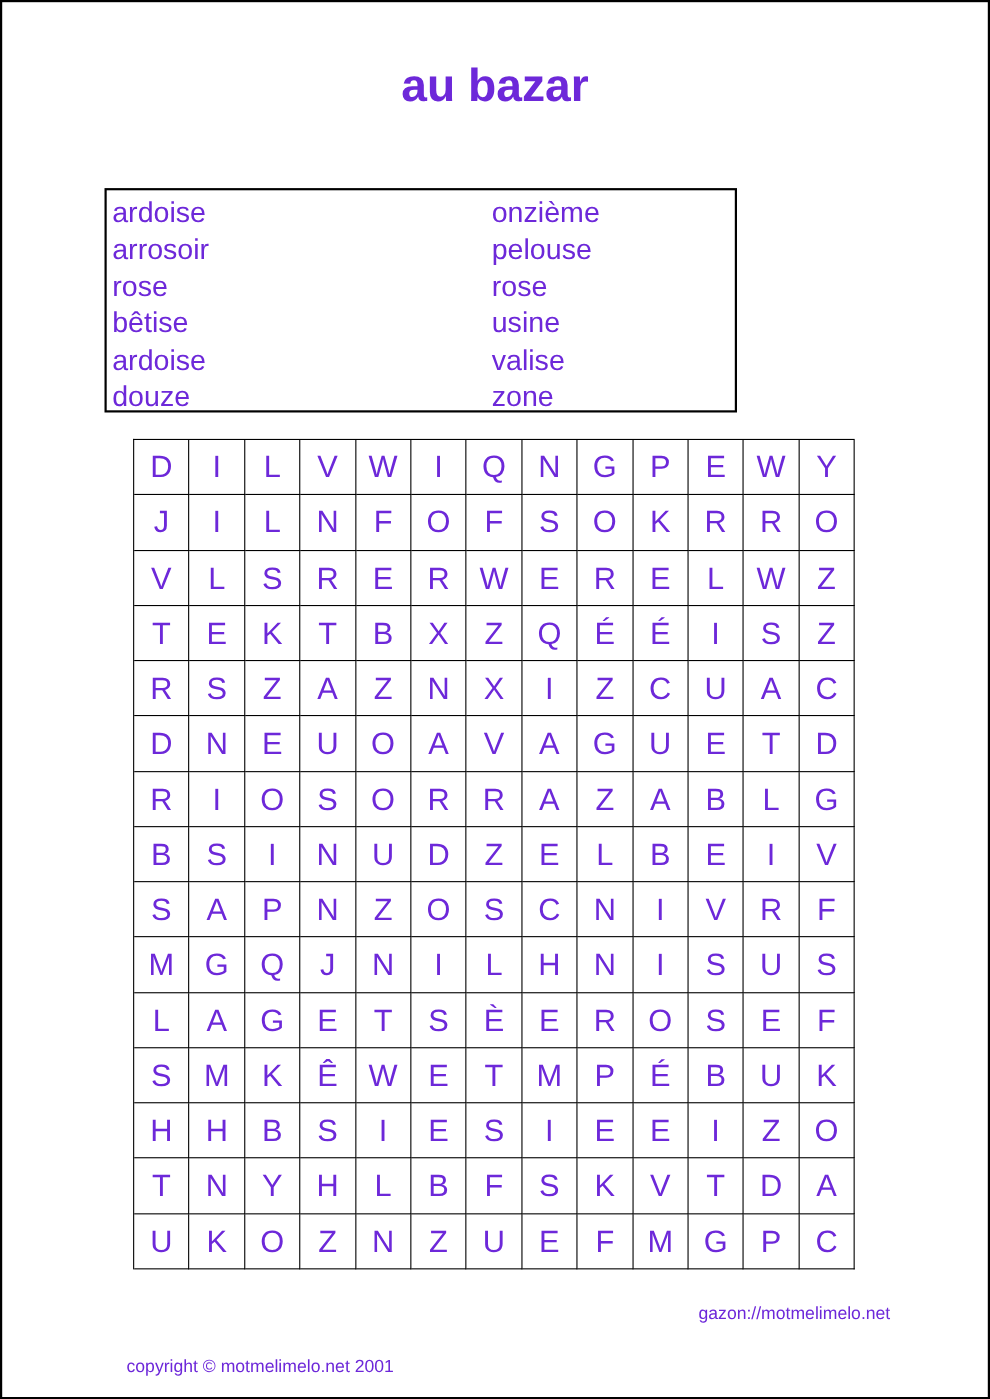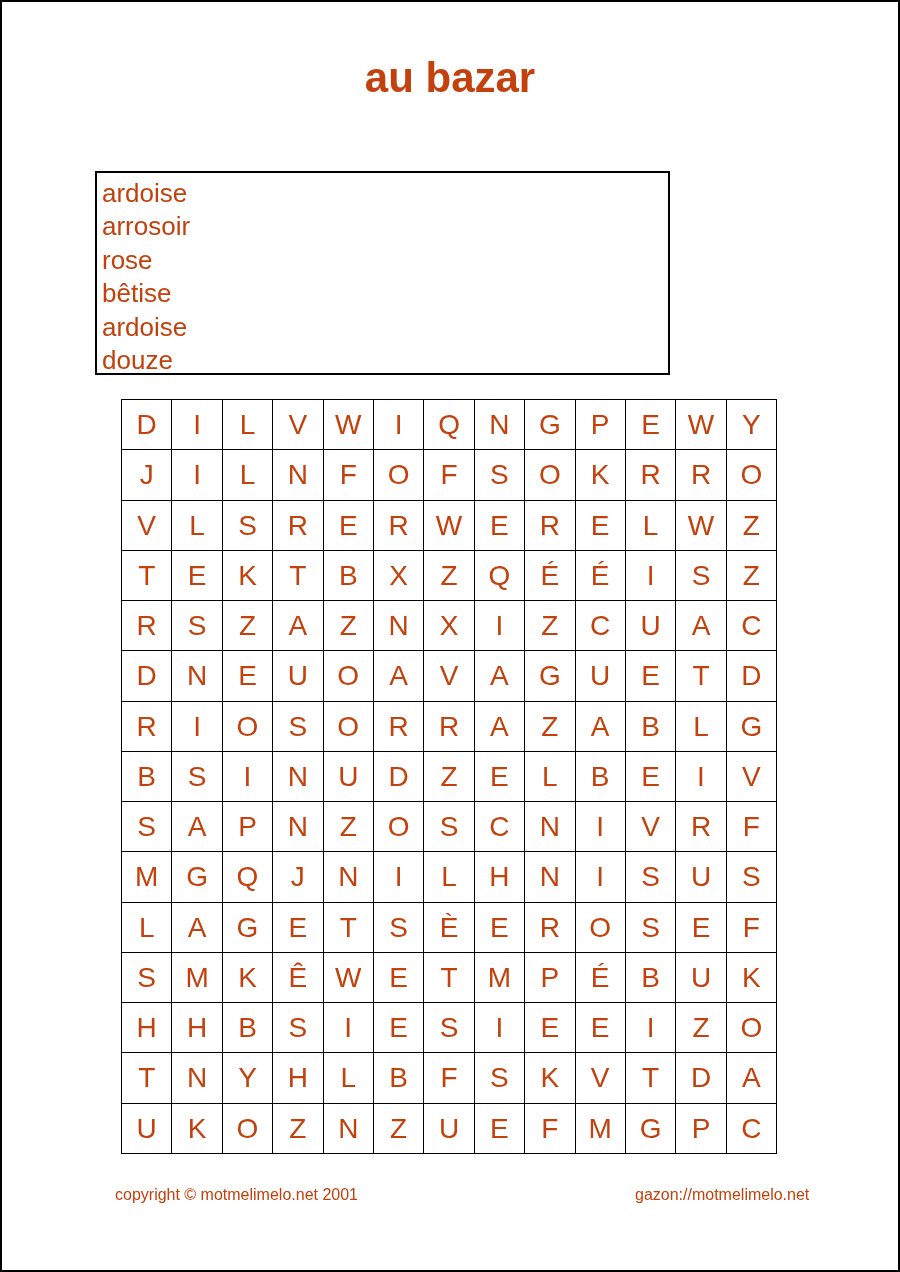--- a/index.html
+++ b/index.html
@@ -5,21 +5,21 @@
   html, body { margin: 0; padding: 0; background: #808080; }
   .page {
     position: relative;
     width: 900px;
     height: 1272px;
     margin: 0 auto;
     background: #ffffff;
     border: 2px solid #000000;
     box-sizing: border-box;
     font-family: "Liberation Sans", sans-serif;
-    color: #c2410c;
+    color: #6d28d9;
     overflow: hidden;
     padding-left: 29px;
   }
   .title {
     position: absolute;
     top: 52px;
     left: 0;
     width: 100%;
     text-align: center;
     font-size: 42px;
@@ -75,21 +75,21 @@
     border-right: 1px solid #000000;
     border-bottom: 1px solid #000000;
     text-align: center;
     line-height: 49.25px;
     font-size: 28px;
     overflow: hidden;
   }
   .footer-left {
     position: absolute;
     left: 113px;
-    top: 1184px;
+    top: 1232px;
     font-size: 16px;
   }
   .footer-right {
     position: absolute;
     left: 633px;
     top: 1184px;
     font-size: 16px;
   }
 </style>
 </head>
@@ -102,20 +102,28 @@
 
   <div class="word-list-box" id="word-columns">
       <div class="word-col c0">
         <div>ardoise</div>
         <div>arrosoir</div>
         <div>rose</div>
         <div>bêtise</div>
         <div>ardoise</div>
         <div>douze</div>
       </div>
+      <div class="word-col c2">
+        <div>onzième</div>
+        <div>pelouse</div>
+        <div>rose</div>
+        <div>usine</div>
+        <div>valise</div>
+        <div>zone</div>
+      </div>
     </div>
 
   <div class="letter-grid" id="letter-grid">
       <div class="grid-cell">D</div>
       <div class="grid-cell">I</div>
       <div class="grid-cell">L</div>
       <div class="grid-cell">V</div>
       <div class="grid-cell">W</div>
       <div class="grid-cell">I</div>
       <div class="grid-cell">Q</div>

